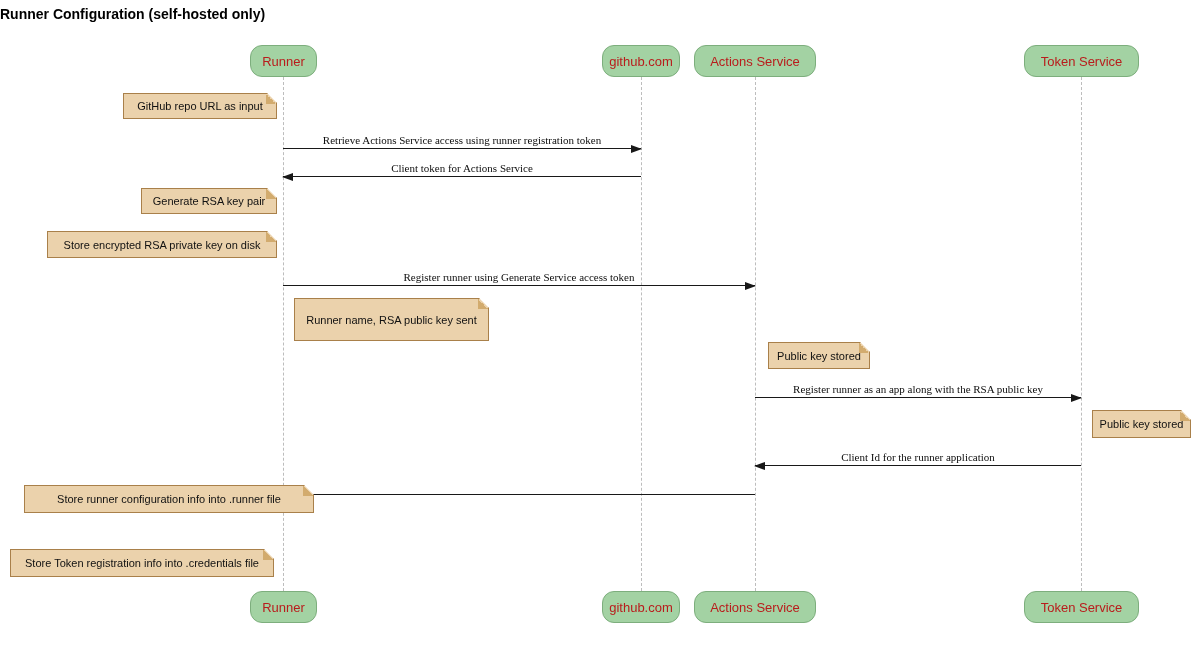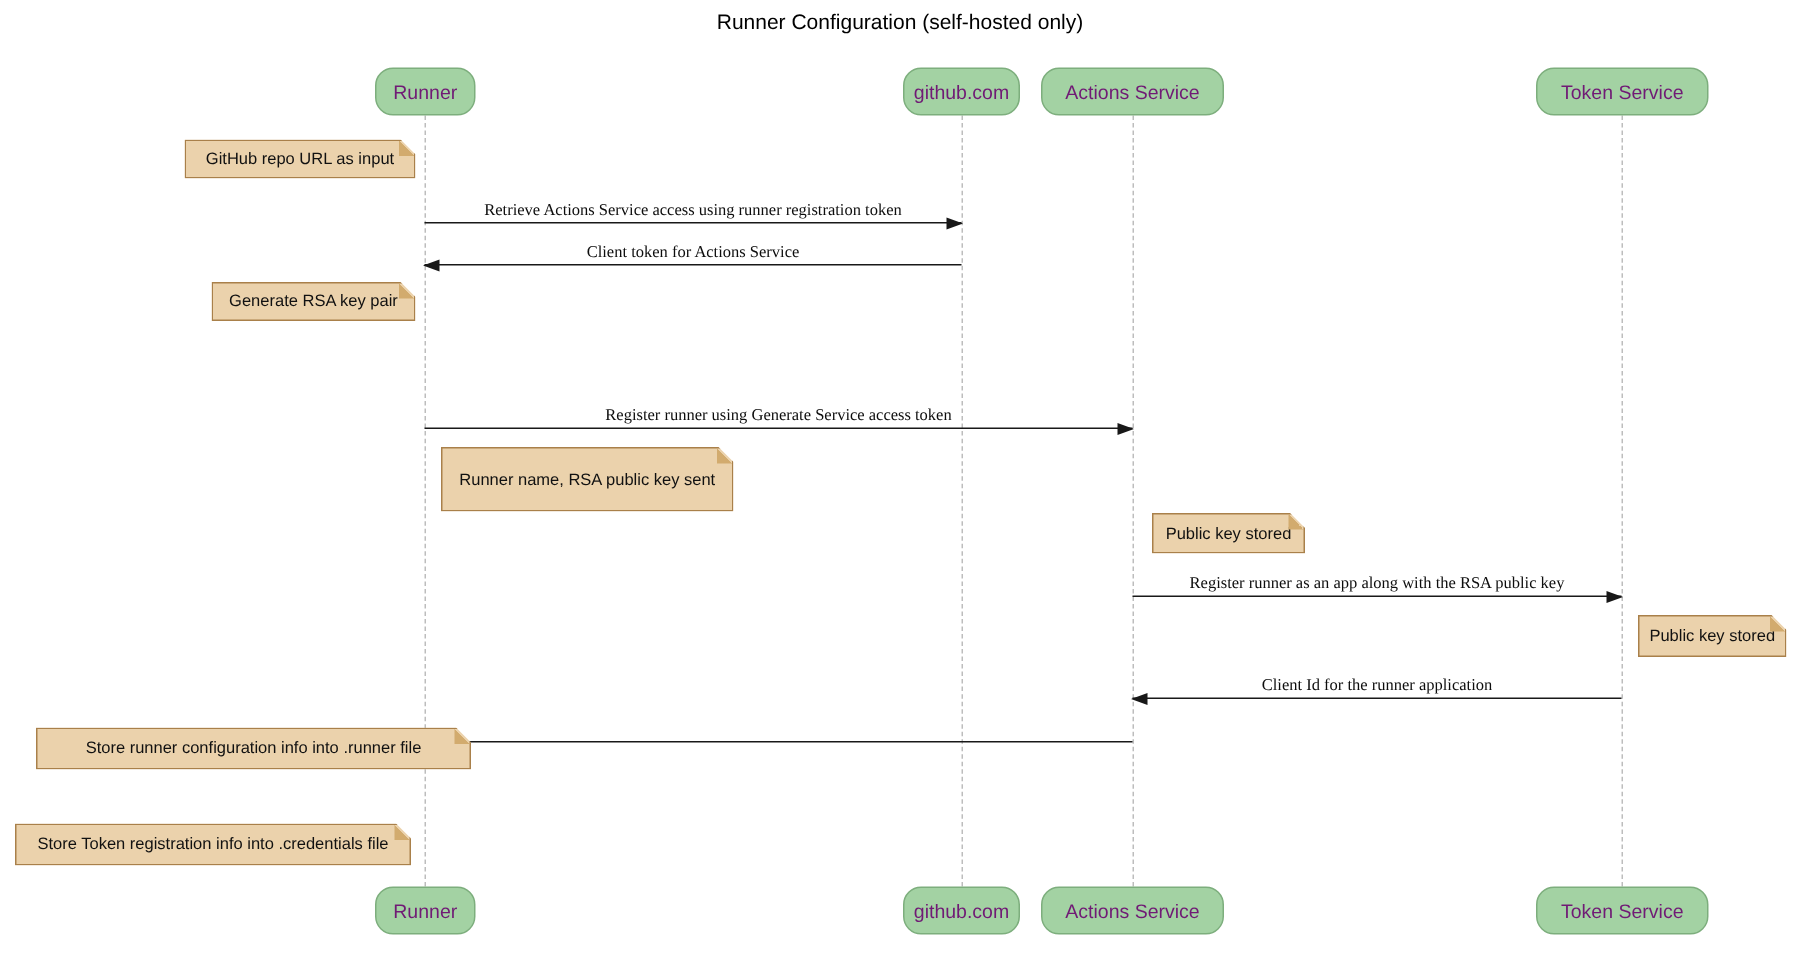--- a/index.html
+++ b/index.html
@@ -1,30 +1,30 @@
 <!DOCTYPE html>
 <html><head>
 <meta charset="utf-8">
 <style>
   html,body{margin:0;padding:0;background:#fff;}
   .diagram{
     position:relative;width:1200px;height:647px;background:#fff;overflow:hidden;
     font-family:"Liberation Sans", sans-serif;color:#111;
   }
   .title{
-    position:absolute;left:0;top:6px;width:1200px;text-align:center;
-    font-size:14px;font-weight:normal;color:#000;
+    position:absolute;left:0;top:6px;width:1200px;
+    font-size:14px;font-weight:bold;color:#000;
   }
   .lifeline{
     position:absolute;width:0;border-left:1px dashed #bdbdbd;top:77px;height:514px;
   }
   .participant{
     position:absolute;height:32px;background:#a3d2a3;border:1px solid #7dae7d;
     border-radius:12px;display:flex;align-items:center;justify-content:center;
-    font-size:13px;color:#701a75;box-sizing:border-box;white-space:nowrap;
+    font-size:13px;color:#b91c1c;box-sizing:border-box;white-space:nowrap;
   }
   .msg{position:absolute;height:16px;}
   .msg-label{
     position:absolute;left:0;right:0;bottom:3px;text-align:center;
     font-size:11px;color:#0d0d0d;white-space:nowrap;font-family:Liberation Serif, serif;
   }
   .msg-line{position:absolute;left:0;right:0;bottom:0;height:1px;background:#181818;}
   .msg-head{position:absolute;bottom:-4px;width:0;height:0;border-top:4px solid transparent;border-bottom:4px solid transparent;}
   .msg-head.right{right:-1px;border-left:11px solid #181818;}
   .msg-head.left{left:-1px;border-right:11px solid #181818;}
@@ -99,20 +99,24 @@
   <div class="note" style="left:123px;top:93px;width:154px;height:26px">
     <span>GitHub repo URL as input</span>
     <i class="fold"></i>
   </div>
 
   <div class="note" style="left:141px;top:188px;width:136px;height:26px">
     <span>Generate RSA key pair</span>
     <i class="fold"></i>
   </div>
 
+  <div class="note" style="left:47px;top:231px;width:230px;height:27px">
+    <span>Store encrypted RSA private key on disk</span>
+    <i class="fold"></i>
+  </div>
 
   <div class="note" style="left:294px;top:298px;width:195px;height:43px">
     <span>Runner name, RSA public key sent</span>
     <i class="fold"></i>
   </div>
 
   <div class="note" style="left:768px;top:342px;width:102px;height:27px">
     <span>Public key stored</span>
     <i class="fold"></i>
   </div>

